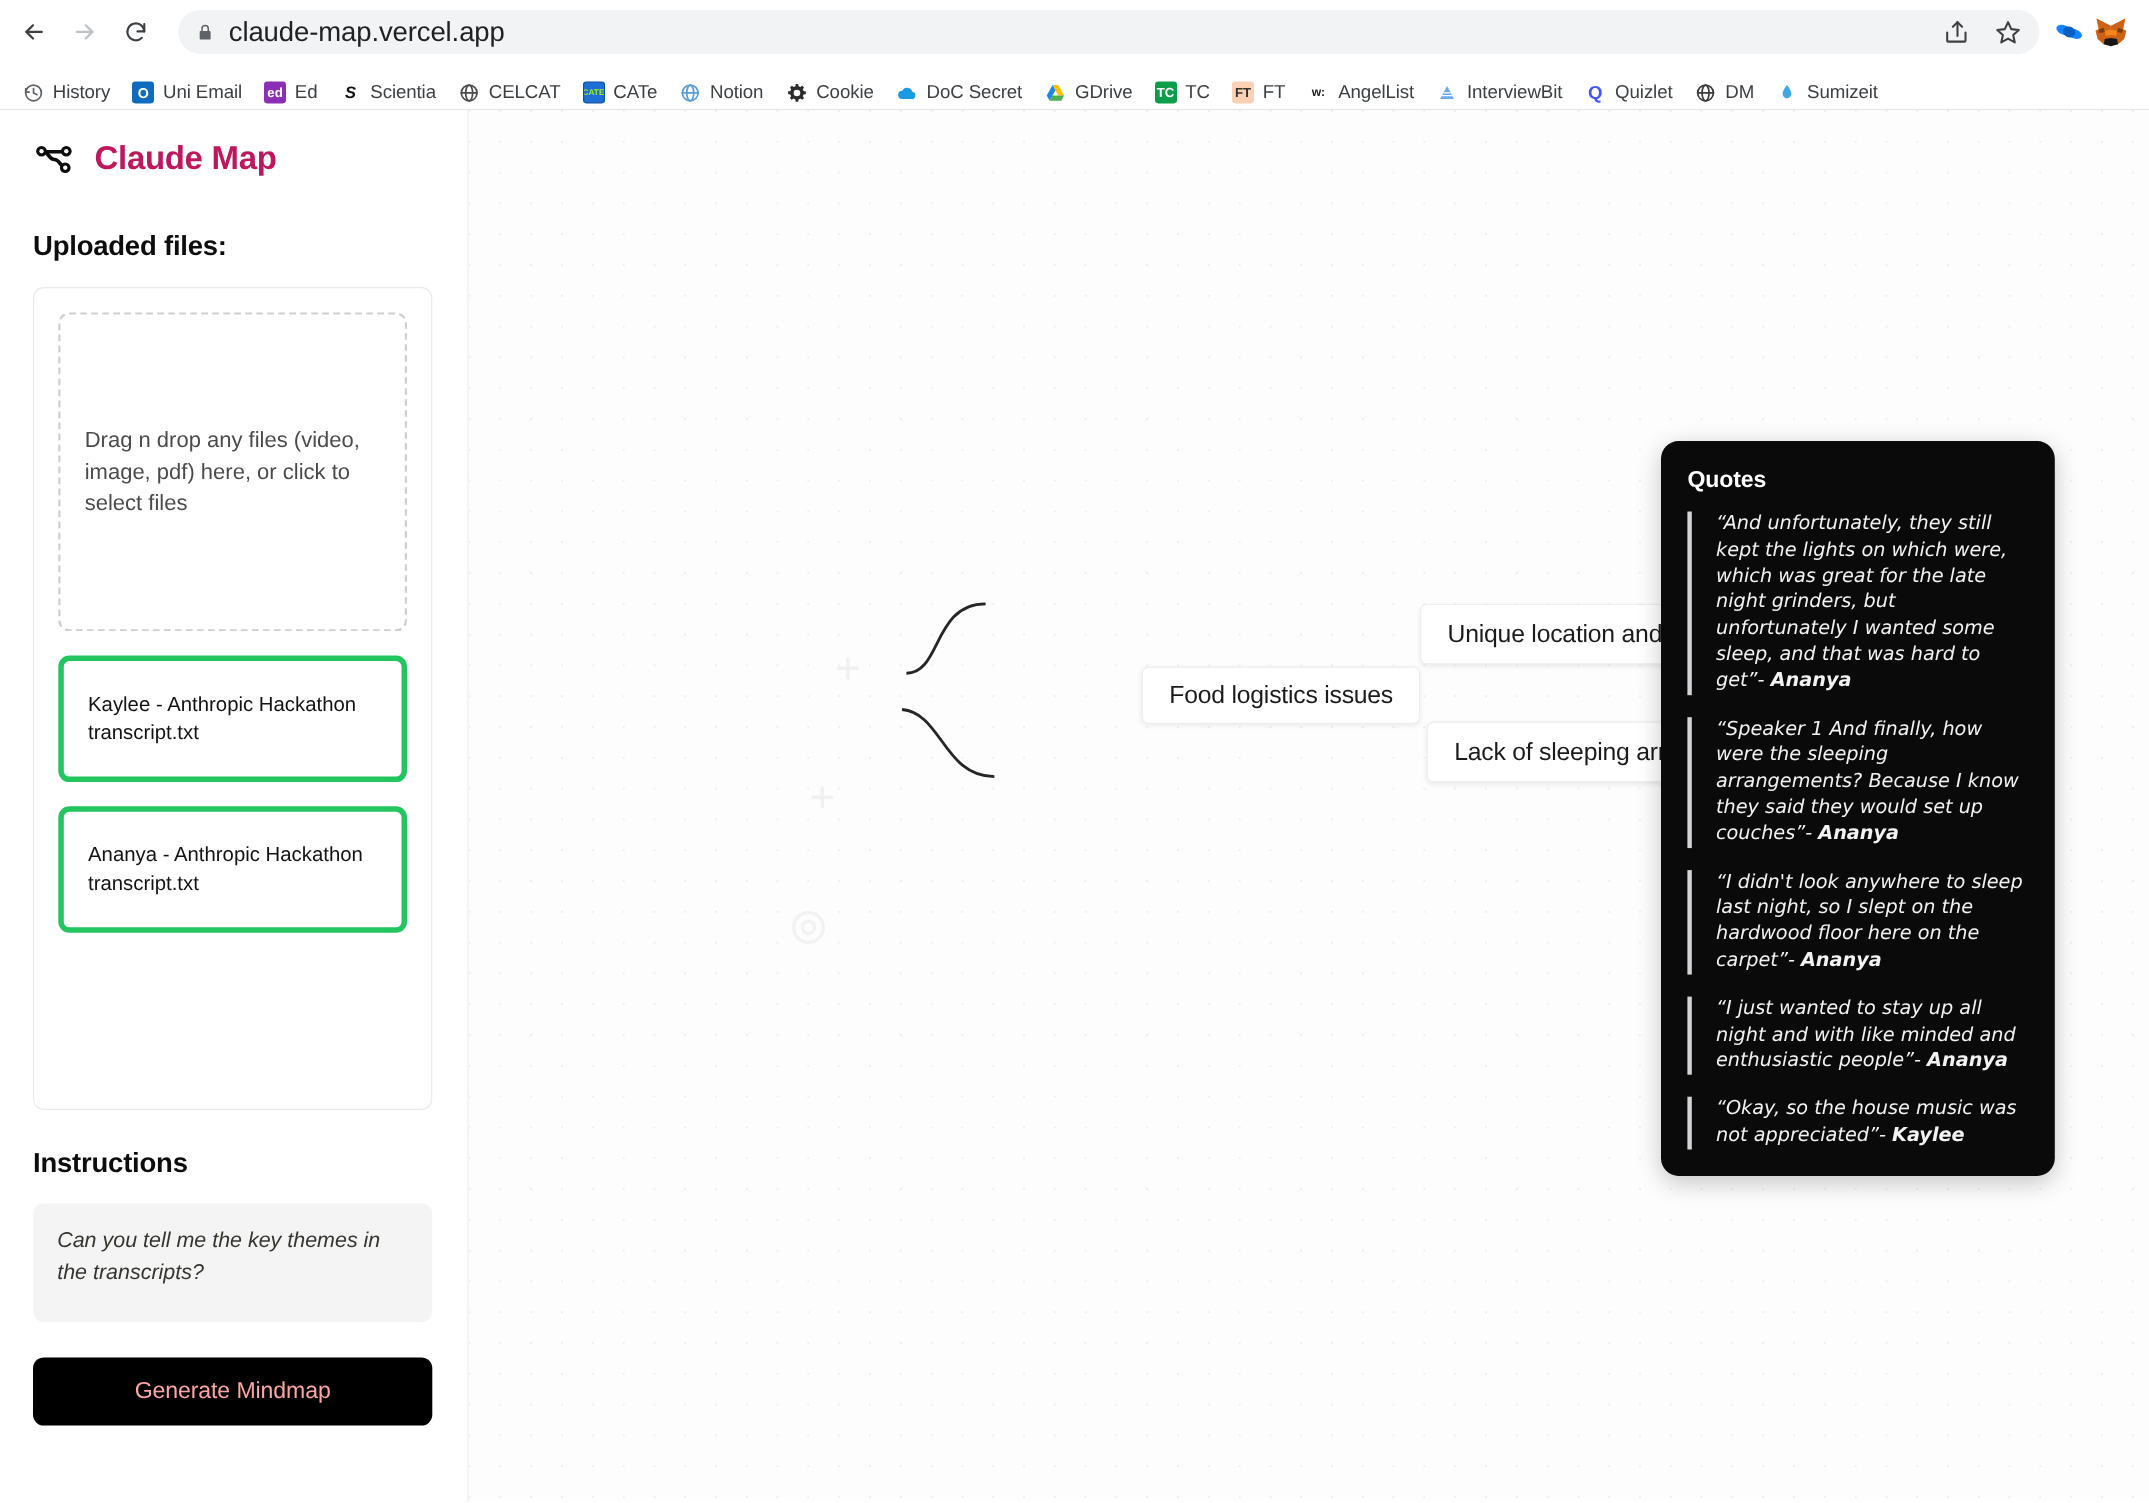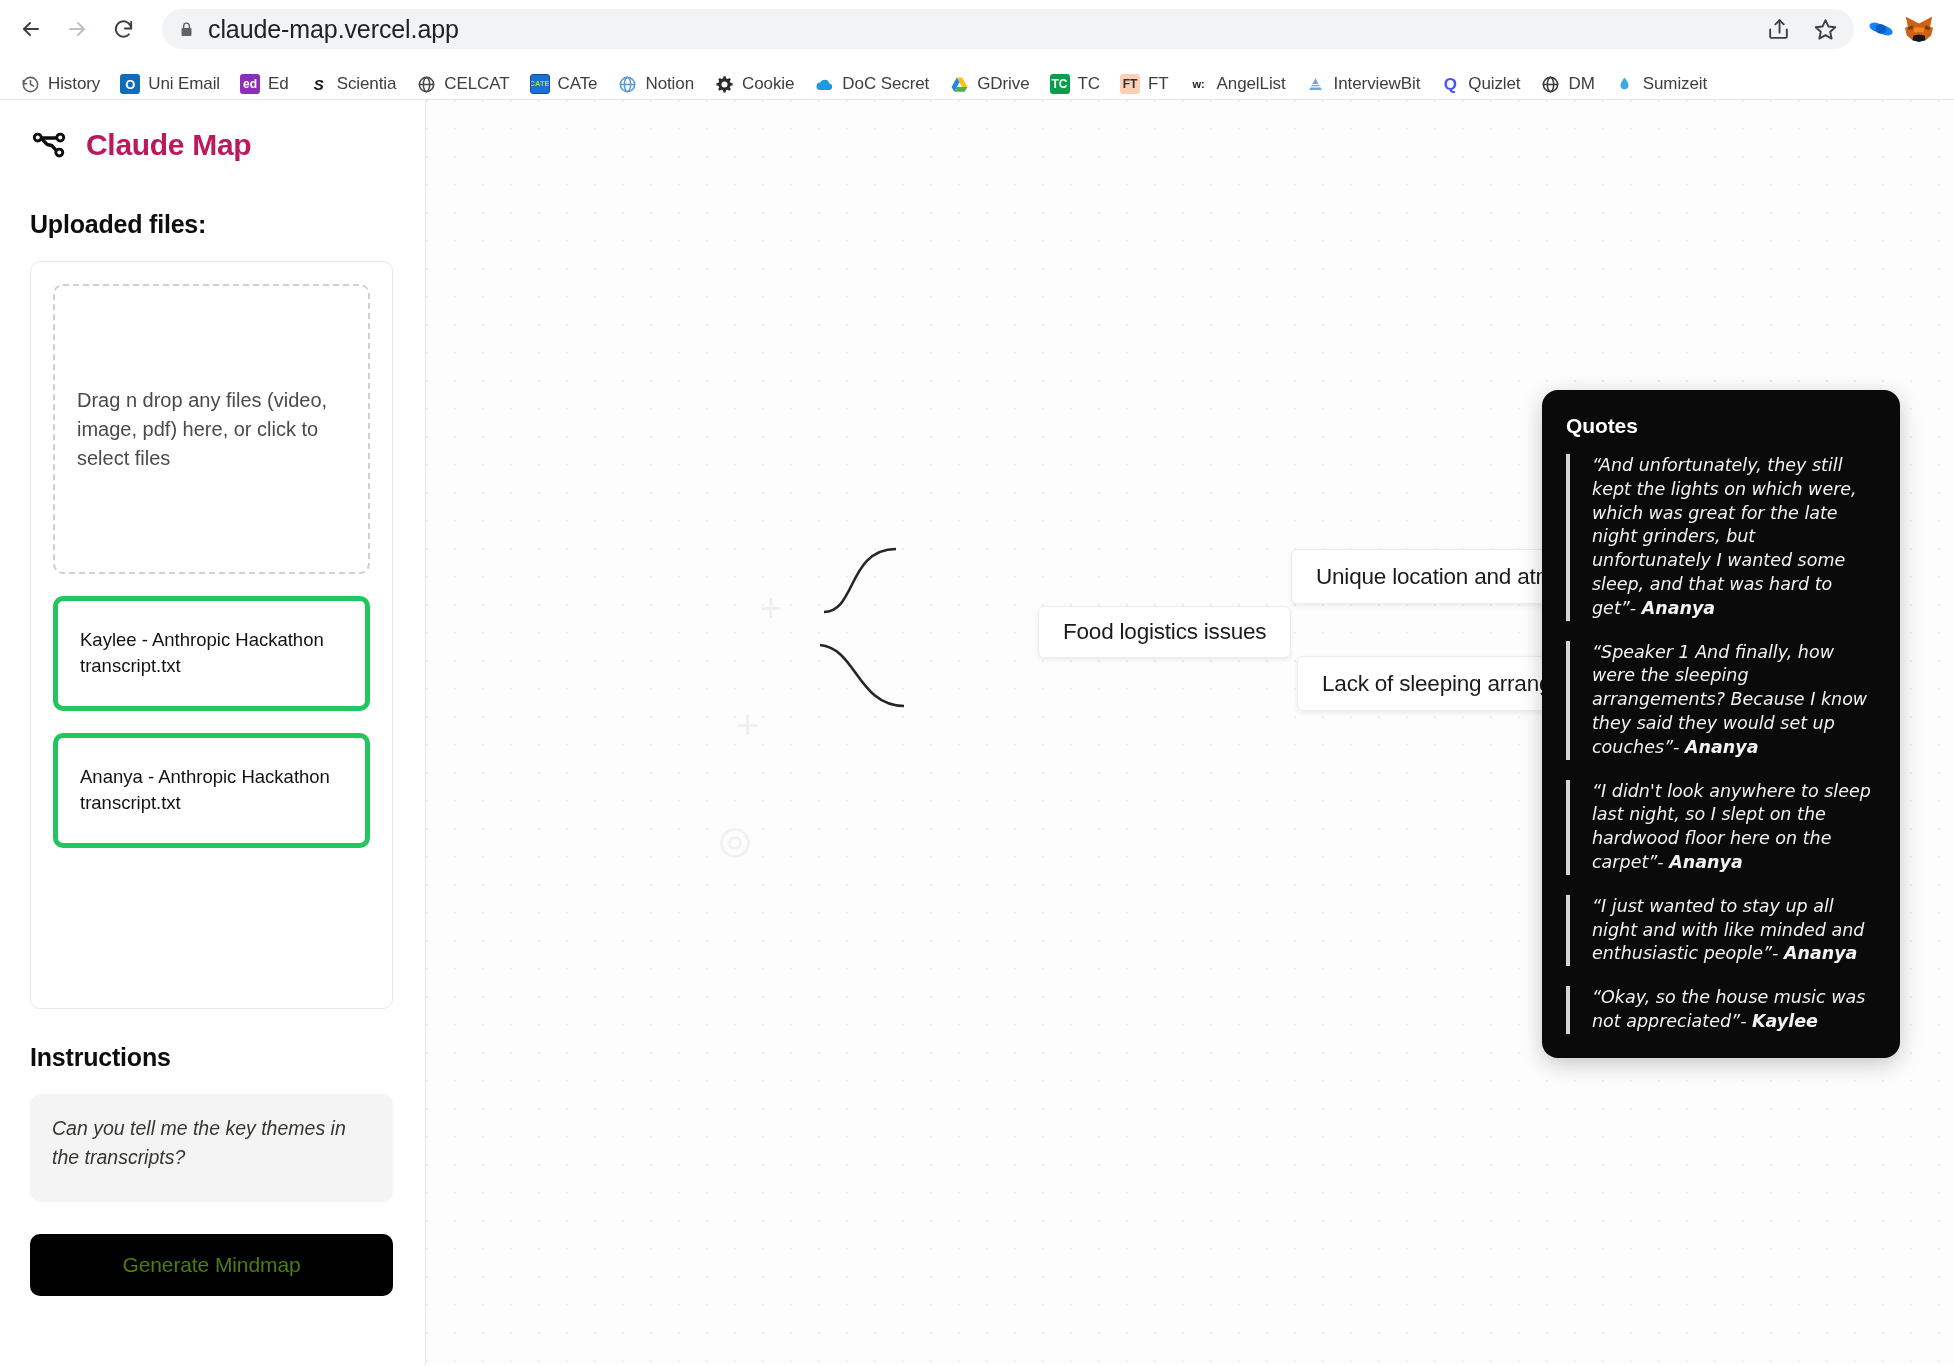--- a/index.html
+++ b/index.html
@@ -174,21 +174,21 @@
     font-size: 19.5px;
     line-height: 1.48;
     color: #37352f;
     font-style: italic;
   }
   #generate-btn {
     margin-top: 32px;
     width: 100%;
     height: 62px;
     background: #000000;
-    color: #4d7c0f;
+    color: #fca5a5;
     border: none;
     border-radius: 10px;
     font-size: 21px;
     font-family: "Liberation Sans", sans-serif;
     letter-spacing: -0.1px;
   }
 
   
   #canvas {
     flex: 1 1 auto;
@@ -496,21 +496,21 @@
         <path d="M 398 512 C 430 512 422 449 470 449" stroke="#262626" stroke-width="2.6" fill="none"></path>
         <path d="M 394 545 C 430 548 432 606 478 606" stroke="#262626" stroke-width="2.6" fill="none"></path>
       </svg>
       <div id="nodes-layer">
           <div class="node" style="left: 612px; top: 506px; min-width: 204px; height: 52px;">Food logistics issues</div>
           <div class="node" style="left: 865px; top: 449px; min-width: 310px; height: 55px;">Unique location and atmosphere</div>
           <div class="node" style="left: 871px; top: 556px; min-width: 294px; height: 55px;">Lack of sleeping arrangements</div>
         </div>
     </div>
 
-    <div id="quotes-panel" style="left:1084px; top:290px; width:358px;margin-left:32px;">
+    <div id="quotes-panel" style="left:1084px; top:301px; width:358px;">
       <div id="quotes-title">Quotes</div>
       <div id="quotes-list">
           <div class="quote-item">
             <div class="quote-text">“And unfortunately, they still kept the lights on which were, which was great for the late night grinders, but unfortunately I wanted some sleep, and that was hard to get”- <span class="quote-author">Ananya</span></div>
           </div>
           <div class="quote-item">
             <div class="quote-text">“Speaker 1 And finally, how were the sleeping arrangements? Because I know they said they would set up couches”- <span class="quote-author">Ananya</span></div>
           </div>
           <div class="quote-item">
             <div class="quote-text">“I didn't look anywhere to sleep last night, so I slept on the hardwood floor here on the carpet”- <span class="quote-author">Ananya</span></div>

